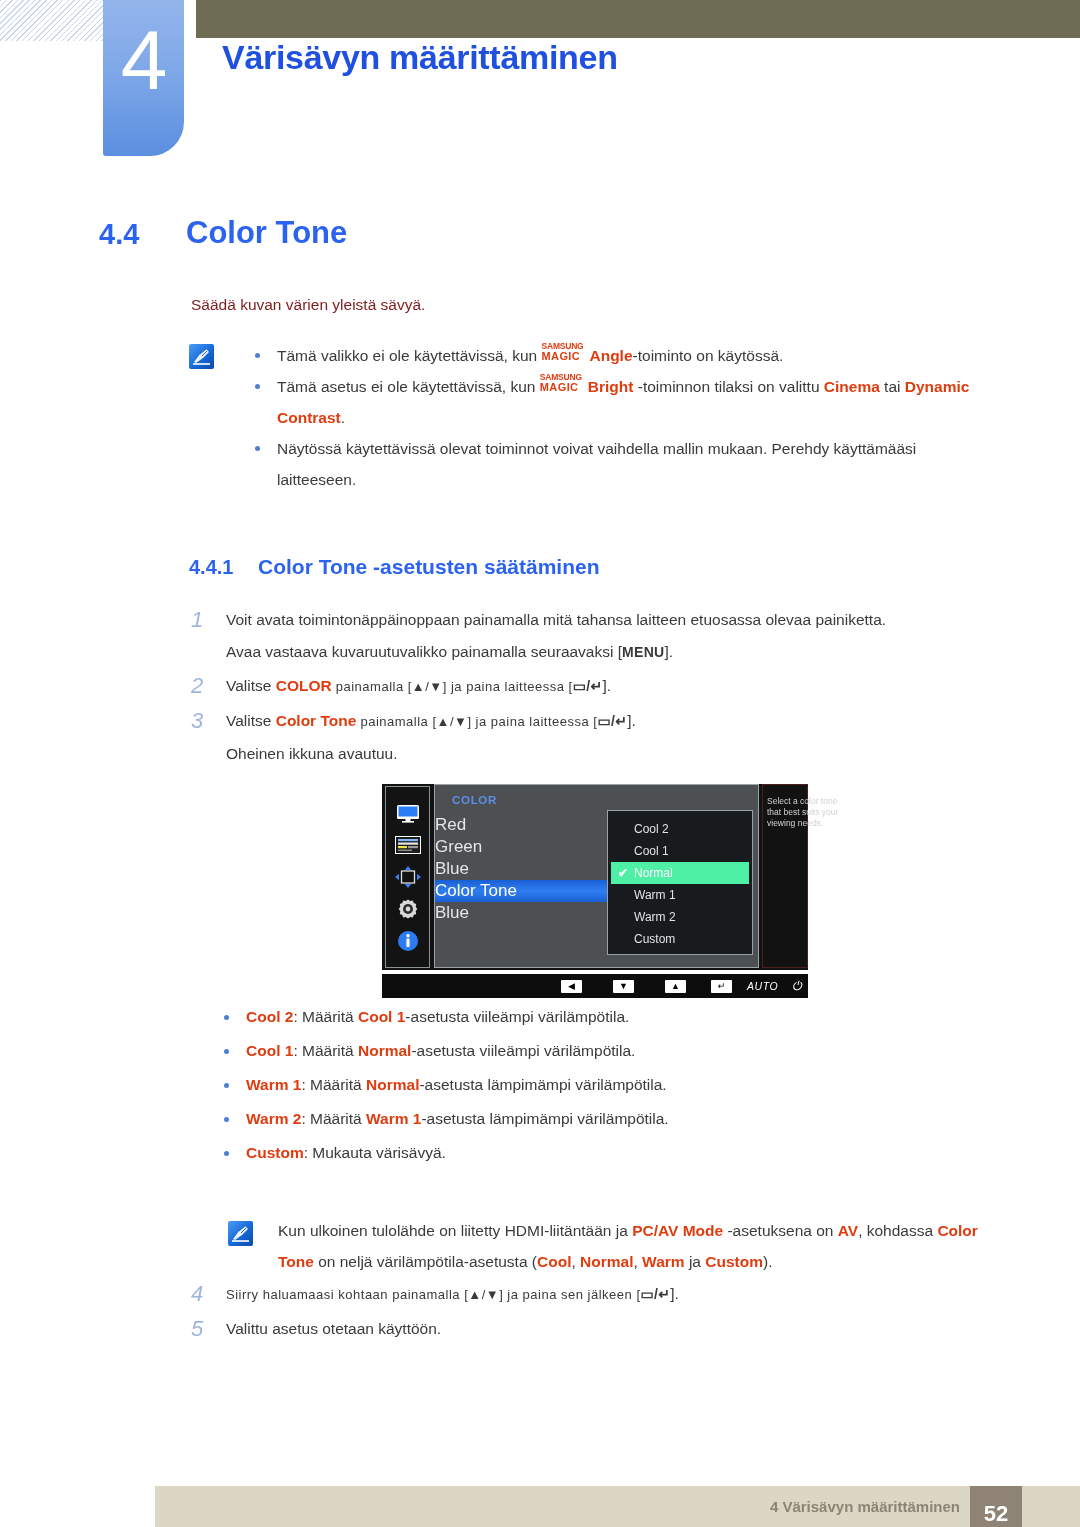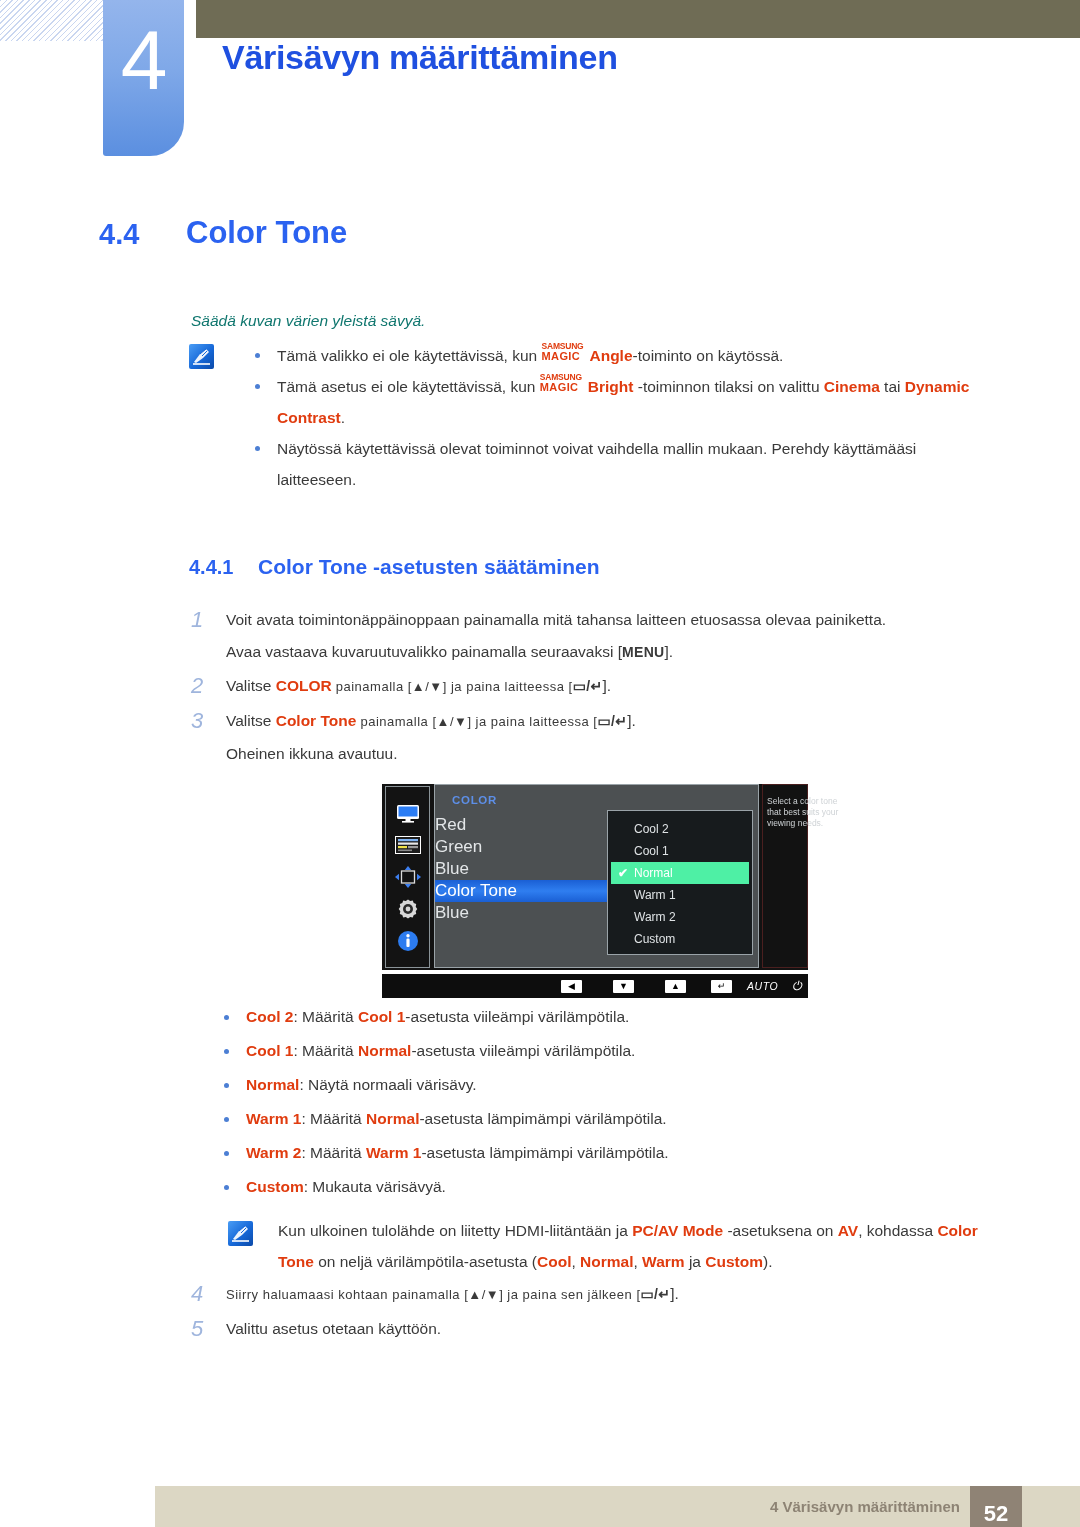--- a/index.html
+++ b/index.html
@@ -88,25 +88,24 @@
     top: 215px;
     left: 186px;
     font-size: 31px;
     font-weight: bold;
     color: #2b62f0;
   }
 
   
   .intro {
     position: absolute;
-    top: 312px;
+    top: 296px;
     left: 191px;
     font-size: 15.5px;
-    color: #0f766e;
-    font-style: italic;
+    color: #7f1d1d;
   }
 
   
   .note1 {
     position: absolute;
     top: 340px;
     left: 186px;
     width: 800px;
   }
   .note-icon {
@@ -574,21 +573,20 @@
     <span class="osd-btn" style="left:283px;">▲</span>
     <span class="osd-btn" style="left:329px;">↵</span>
     <span class="osd-text-btn" style="left:365px; top:6px;">AUTO</span>
     <span class="osd-text-btn" style="left:410px; top:5px; font-size:12px;">⏻</span>
   </div>
 </div>
 
 <div class="optlist">
   <div class="bullet-row"><span class="dot"></span><span class="hl">Cool 2</span><span>: Määritä </span><span class="hl">Cool 1</span><span>-asetusta viileämpi värilämpötila.</span></div>
   <div class="bullet-row"><span class="dot"></span><span class="hl">Cool 1</span><span>: Määritä </span><span class="hl">Normal</span><span>-asetusta viileämpi värilämpötila.</span></div>
-  <div class="bullet-row"><span class="dot"></span><span class="hl">Normal</span><span>: Näytä normaali värisävy.</span><span class="hl"></span><span></span></div>
   <div class="bullet-row"><span class="dot"></span><span class="hl">Warm 1</span><span>: Määritä </span><span class="hl">Normal</span><span>-asetusta lämpimämpi värilämpötila.</span></div>
   <div class="bullet-row"><span class="dot"></span><span class="hl">Warm 2</span><span>: Määritä </span><span class="hl">Warm 1</span><span>-asetusta lämpimämpi värilämpötila.</span></div>
   <div class="bullet-row"><span class="dot"></span><span class="hl">Custom</span><span>: Mukauta värisävyä.</span><span class="hl"></span><span></span></div>
 </div>
 
 <div class="note2">
   <div class="note-icon">
     <svg width="25" height="25" viewBox="0 0 25 25">
       <path d="M5 18 L11 10 L17 5 L20 8 L14 14 L7 19 Z" fill="#ffffff" opacity="0.92"></path>
       <path d="M4 20 L21 20" stroke="#ffffff" stroke-width="1.6" fill="none"></path>

